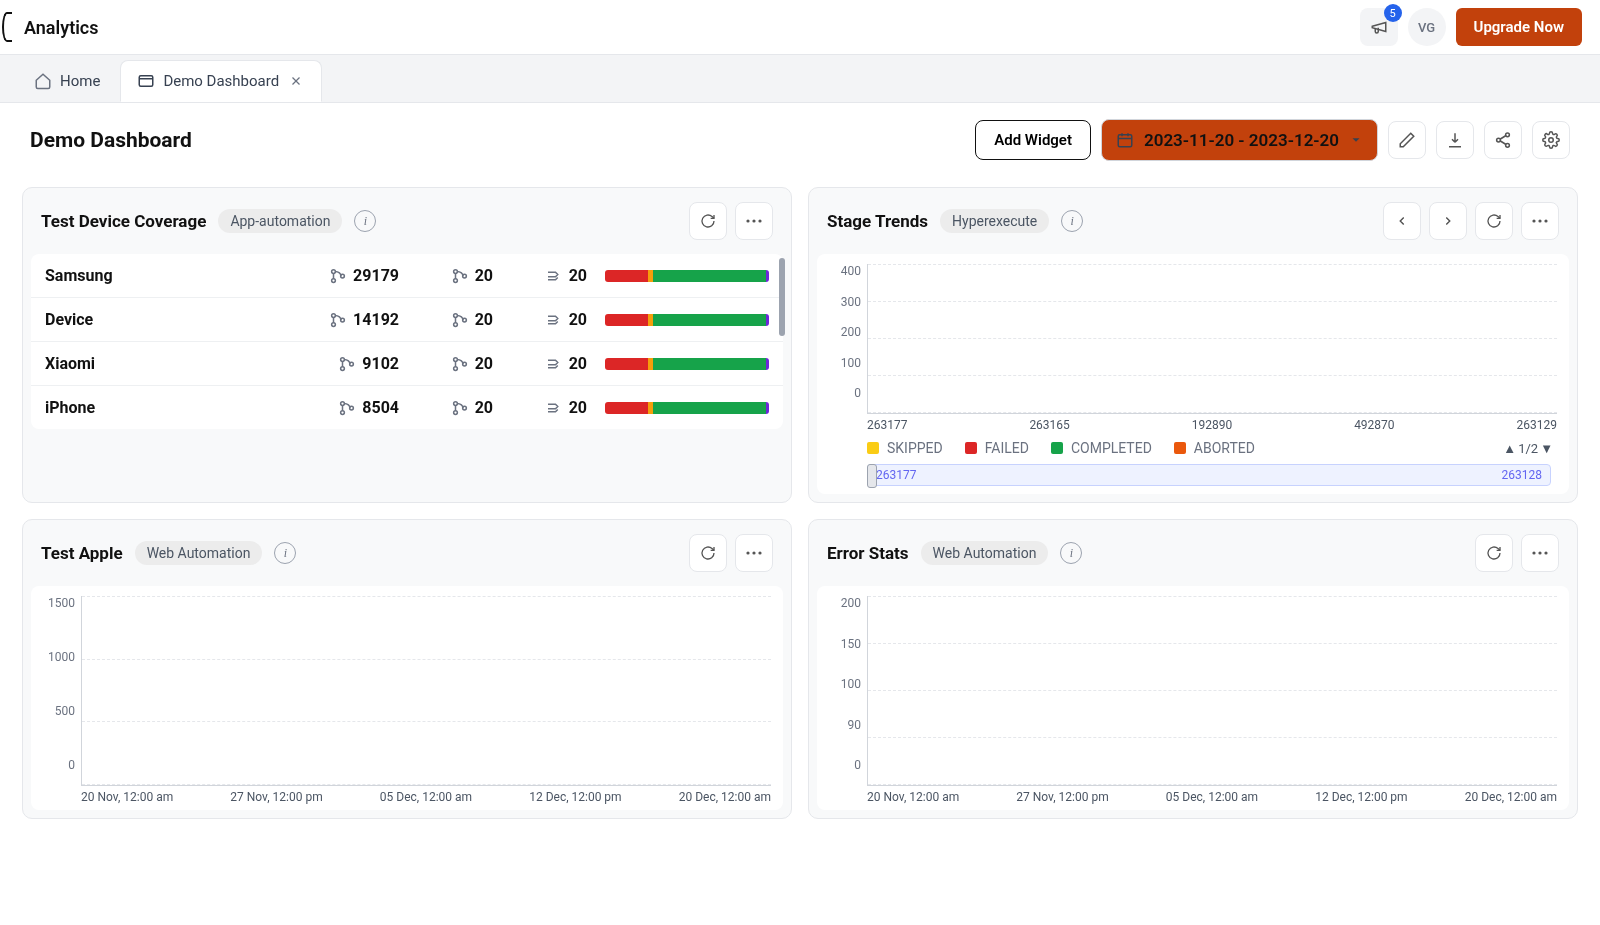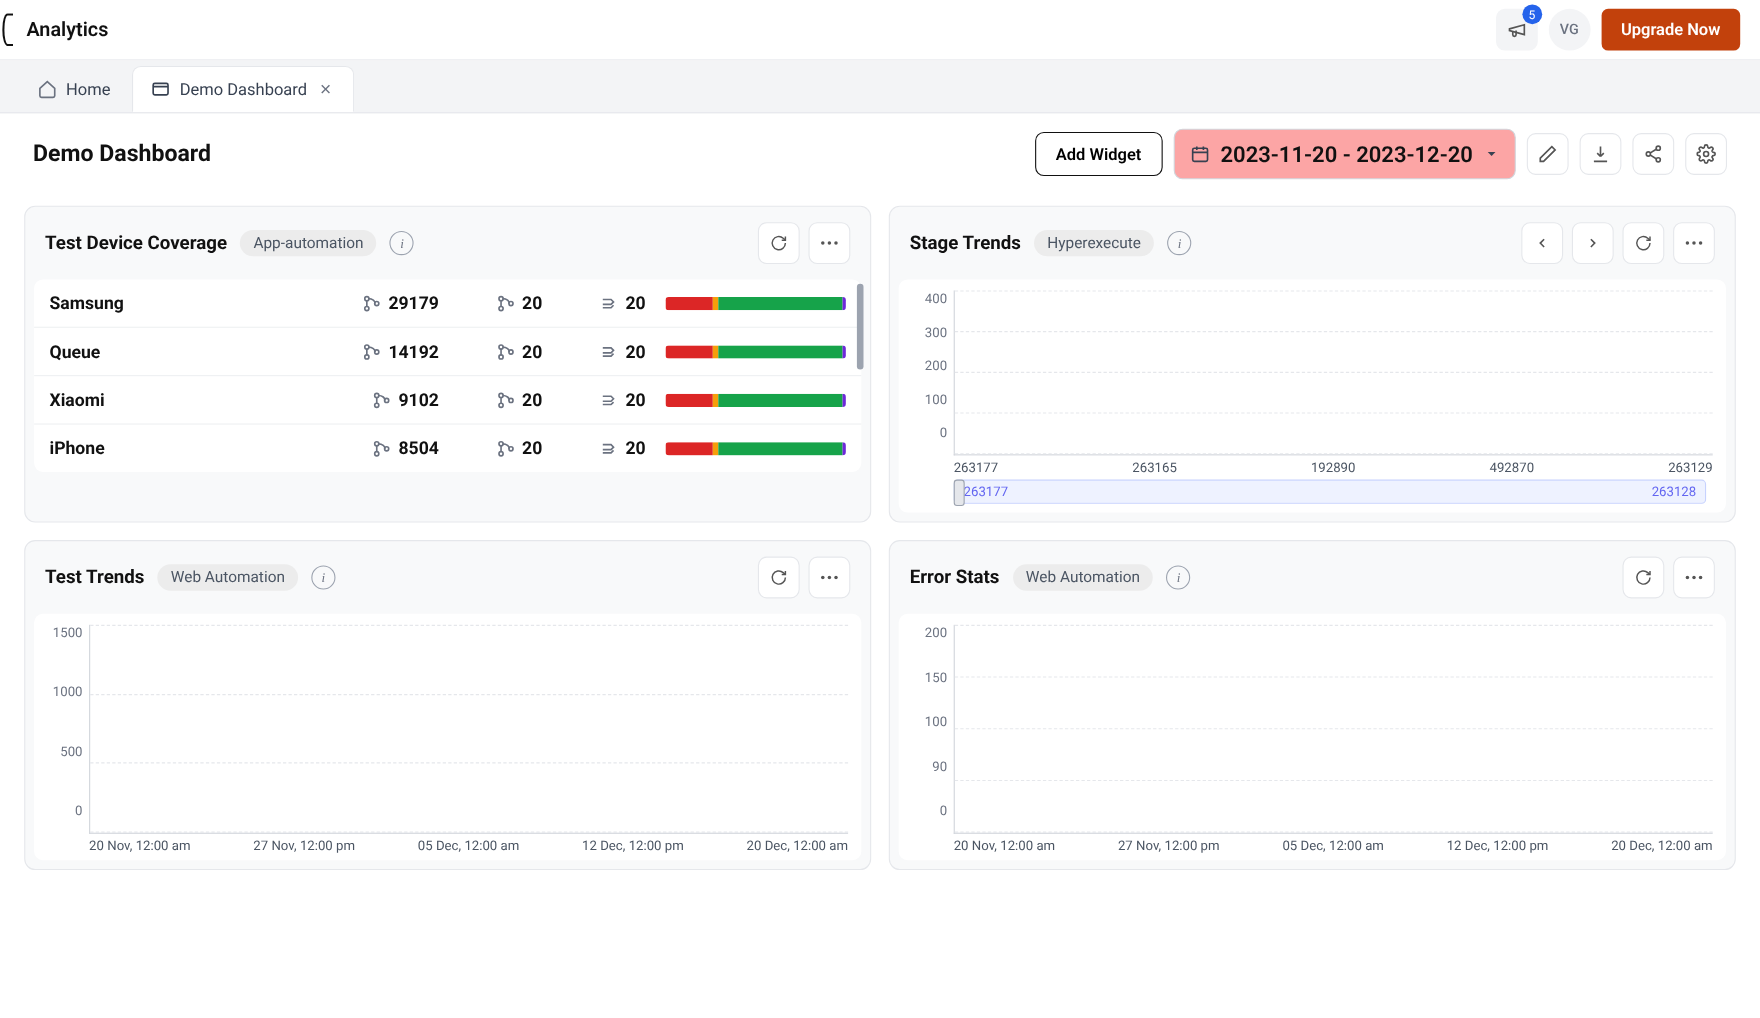--- a/index.html
+++ b/index.html
@@ -15,21 +15,21 @@
 .avatar{width:38px;height:38px;border-radius:50%;background:#f3f4f6;display:flex;align-items:center;justify-content:center;font-size:13px;color:#6b7280;font-weight:500}
 .upgrade{background:#c2410c;color:#fff;border:none;border-radius:6px;padding:10px 18px;font-size:15px;font-weight:600;cursor:pointer}
 .tabstrip{height:48px;background:#f3f4f6;border-bottom:1px solid #e5e7eb;display:flex;align-items:flex-end;padding:0 18px;gap:4px}
 .tab{display:flex;align-items:center;gap:8px;padding:10px 16px;border-radius:8px 8px 0 0;font-size:15px;color:#374151;cursor:pointer;height:42px}
 .tab.active{background:#fff;border:1px solid #e5e7eb;border-bottom-color:#fff}
 .tab .x{width:18px;height:18px;border-radius:4px;display:flex;align-items:center;justify-content:center;color:#6b7280}
 .toolbar{height:74px;display:flex;align-items:center;justify-content:space-between;padding:0 30px}
 .dash-title{font-size:21px;font-weight:700}
 .toolbar-right{display:flex;align-items:center;gap:10px}
 .add-widget{border:1.5px solid #111;background:#fff;border-radius:8px;padding:10px 18px;font-size:15px;font-weight:600;cursor:pointer}
-.date-pick{border:1px solid #d1d5db;background:#fca5a5;border-radius:8px;padding:10px 14px;font-size:20px;font-weight:600;cursor:pointer;display:flex;align-items:center;gap:10px}
+.date-pick{border:1px solid #d1d5db;background:#c2410c;border-radius:8px;padding:10px 14px;font-size:17px;font-weight:600;cursor:pointer;display:flex;align-items:center;gap:10px}
 .grid{display:grid;grid-template-columns:1fr 1fr;gap:16px;padding:10px 22px 10px 22px}
 .card{border:1px solid #e5e7eb;border-radius:10px;background:#f8f9fa;overflow:hidden}
 .card-head{display:flex;align-items:center;justify-content:space-between;padding:14px 18px}
 .card-head-left{display:flex;align-items:center;gap:12px}
 .card-title{font-size:17px;font-weight:700}
 .pill{background:#ececec;border-radius:14px;padding:4px 12px;font-size:14px;color:#4b5563}
 .info{width:22px;height:22px;border:1.5px solid #9ca3af;border-radius:50%;display:flex;align-items:center;justify-content:center;font-size:12px;color:#6b7280;font-style:italic;font-family:serif}
 .card-head-right{display:flex;align-items:center;gap:8px}
 .coverage-body{background:#fff;margin:0 8px 8px 8px;border-radius:8px;position:relative}
 .cov-row{display:flex;align-items:center;padding:12px 14px;border-bottom:1px solid #eef0f2;gap:4px}
@@ -207,21 +207,21 @@
               <span>20</span>
             </div>
             <div class="cov-bar">
               <div class="seg-red" style="flex:26"></div>
               <div class="seg-amber" style="flex:3"></div>
               <div class="seg-green" style="flex:69"></div>
               <div class="seg-purple" style="flex:2"></div>
             </div>
           </div>
           <div class="cov-row">
-            <div class="cov-name">Queue</div>
+            <div class="cov-name">Device</div>
             <div class="cov-metric first">
               <svg class="small-ico" viewBox="0 0 24 24" fill="none" stroke="#6b7280" stroke-width="2">
                 <circle cx="6" cy="6" r="2.5"></circle>
                 <circle cx="6" cy="18" r="2.5"></circle>
                 <circle cx="18" cy="12" r="2.5"></circle>
                 <path d="M6 8v8M8 6c5 0 8 3 8 6"></path>
               </svg>
               <span>14192</span>
             </div>
             <div class="cov-metric">
@@ -569,32 +569,51 @@
             </div>
         </div>
       </div>
       <div class="x-ticks" id="stage-x">
           <span>263177</span>
           <span>263165</span>
           <span>192890</span>
           <span>492870</span>
           <span>263129</span>
         </div>
+      <div class="legend">
+        <div class="lg">
+            <span class="sw" style="background:#facc15"></span>
+            <span>SKIPPED</span>
+          </div>
+        <div class="lg">
+            <span class="sw" style="background:#dc2626"></span>
+            <span>FAILED</span>
+          </div>
+        <div class="lg">
+            <span class="sw" style="background:#16a34a"></span>
+            <span>COMPLETED</span>
+          </div>
+        <div class="lg">
+            <span class="sw" style="background:#ea580c"></span>
+            <span>ABORTED</span>
+          </div>
+        <div class="pager">▲<span>1/2</span>▼</div>
+      </div>
       <div class="mini-track">
         <div class="mini-knob"></div>
         <span>263177</span>
         <span>263128</span>
       </div>
     </div>
   </div>
 
   <div class="card">
     <div class="card-head">
       <div class="card-head-left">
-        <span class="card-title">Test Trends</span>
+        <span class="card-title">Test Apple</span>
         <span class="pill">Web Automation</span>
         <span class="info">i</span>
       </div>
       <div class="card-head-right">
         <div class="icon-btn">
             <svg width="16" height="16" viewBox="0 0 24 24" fill="none" stroke="#555" stroke-width="2">
               <path d="M21 12a9 9 0 1 1-3-6.7L21 8"></path>
               <path d="M21 3v5h-5"></path>
             </svg>
           </div>

